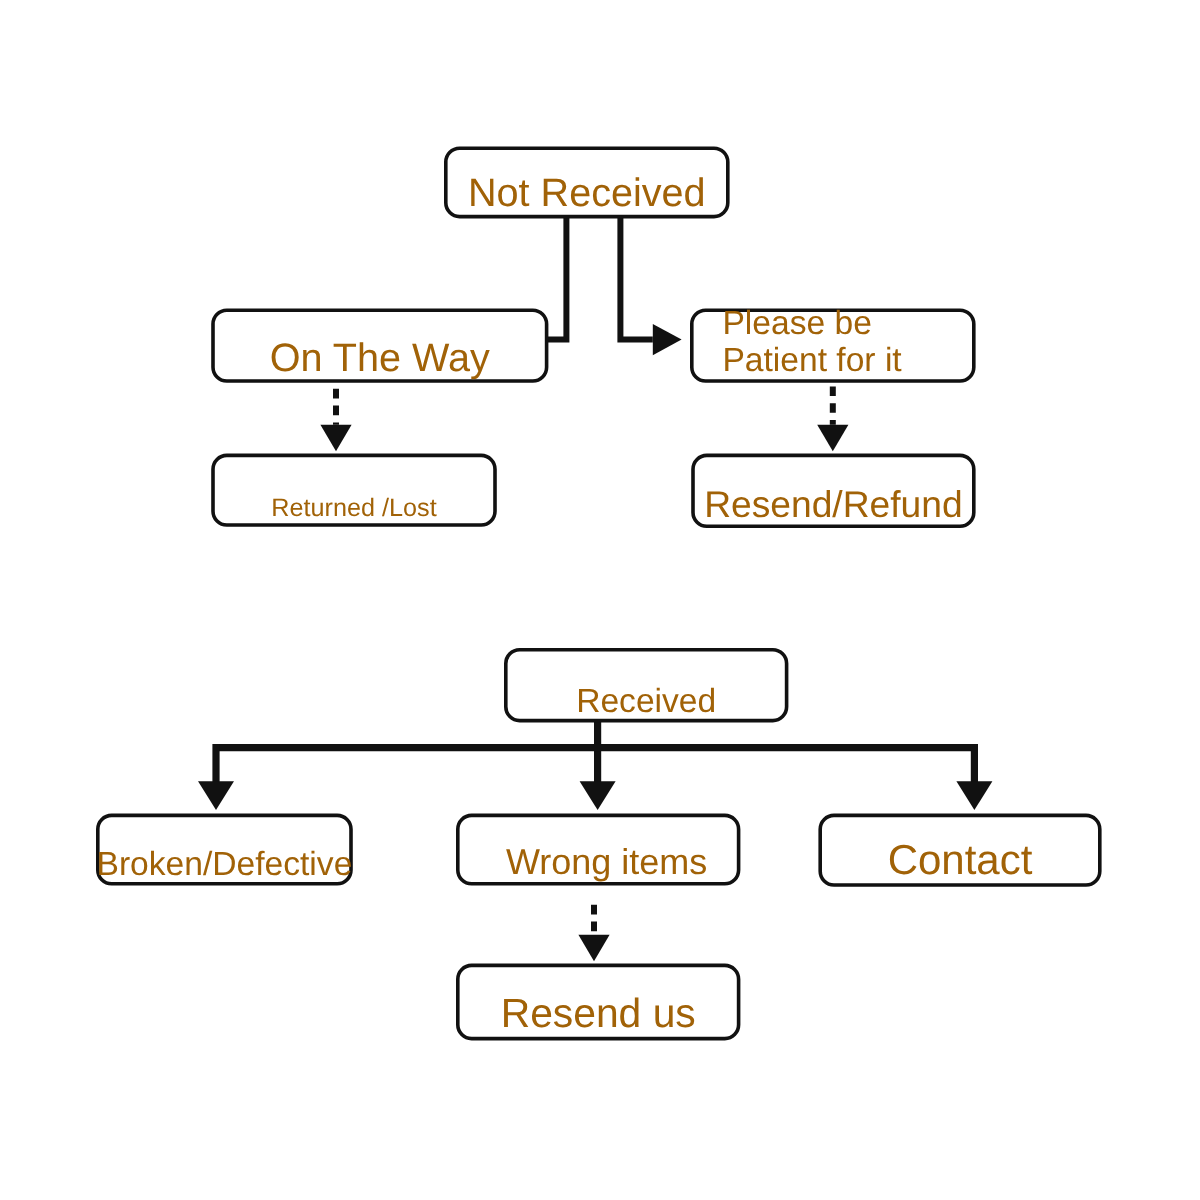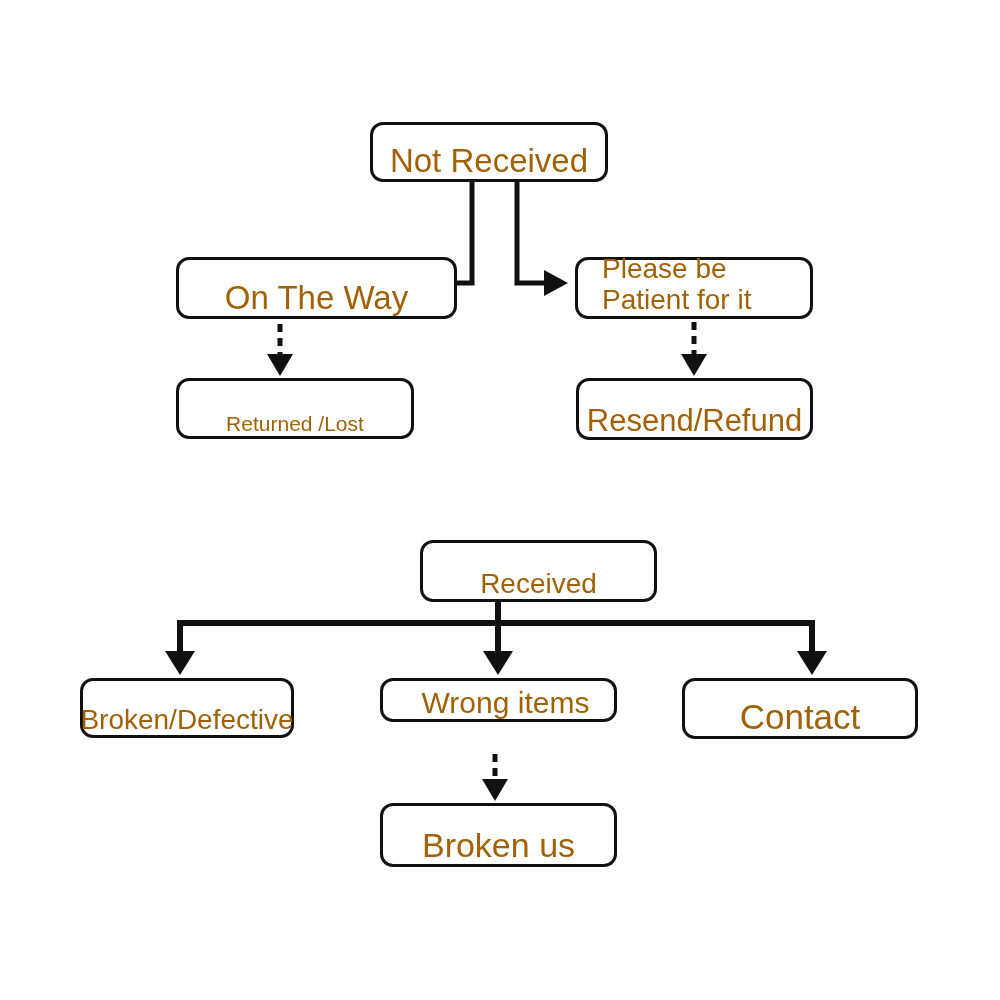--- a/index.html
+++ b/index.html
@@ -45,21 +45,21 @@
     padding-left: 24px;
   }
   
   #n-not-received     { left: 370px; top: 122px; width: 238px; height: 60px; font-size: 33px; }
   #n-on-the-way       { left: 176px; top: 257px; width: 281px; height: 62px; font-size: 33px; }
   #n-please-patient   { left: 575px; top: 257px; width: 238px; height: 62px; font-size: 28px; line-height: 1.1; }
   #n-returned-lost    { left: 176px; top: 378px; width: 238px; height: 61px; font-size: 21px; }
   #n-resend-refund    { left: 576px; top: 378px; width: 237px; height: 62px; font-size: 31px; }
   #n-received         { left: 380px; top: 540px; width: 237px; height: 62px; font-size: 28px; margin-left: 40px; }
   #n-broken-defective { left: 80px;  top: 678px; width: 214px; height: 60px; font-size: 28px; }
-  #n-wrong-items      { left: 380px; top: 678px; width: 237px; height: 44px; font-size: 30px; padding-left: 14px; }
+  #n-wrong-items      { left: 380px; top: 678px; width: 237px; height: 60px; font-size: 30px; padding-left: 14px; }
   #n-shortage         { left: 682px; top: 678px; width: 236px; height: 61px; font-size: 35px; }
   #n-contact-us       { left: 380px; top: 803px; width: 237px; height: 64px; font-size: 34px; }
 </style>
 </head>
 <body>
 
 <div class="canvas">
 
   <svg class="connector-layer" width="1000" height="1000" viewBox="0 0 1000 1000" stroke="#111111" fill="#111111" stroke-width="5" stroke-linecap="butt" fill-rule="evenodd">
 
@@ -121,16 +121,16 @@
 
   <div class="node" id="n-wrong-items">
     <span class="node-label">Wrong items</span>
   </div>
 
   <div class="node" id="n-shortage">
     <span class="node-label">Contact</span>
   </div>
 
   <div class="node" id="n-contact-us">
-    <span class="node-label">Broken us</span>
+    <span class="node-label">Resend us</span>
   </div>
 
 </div>
 
 </body></html>

